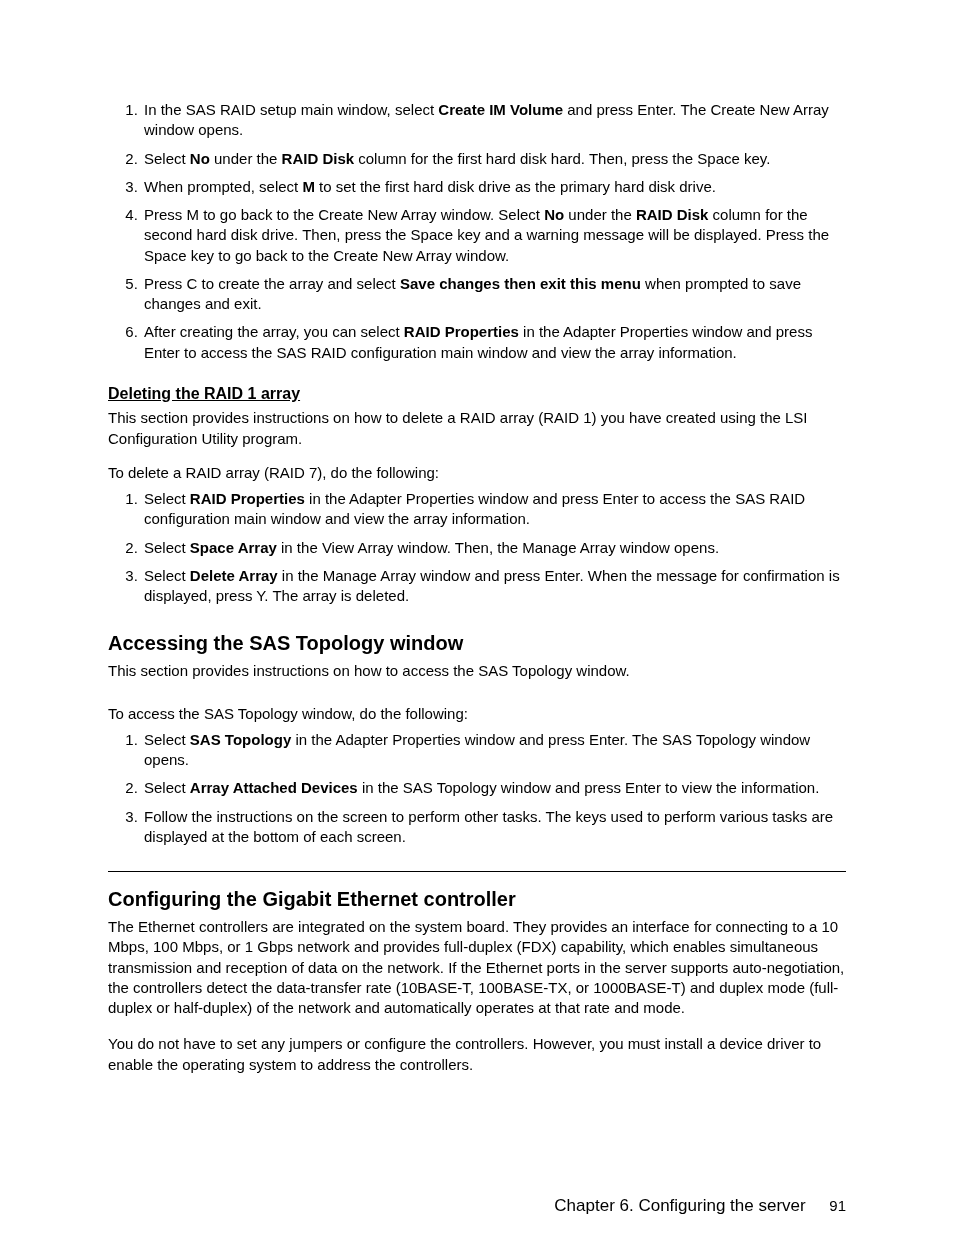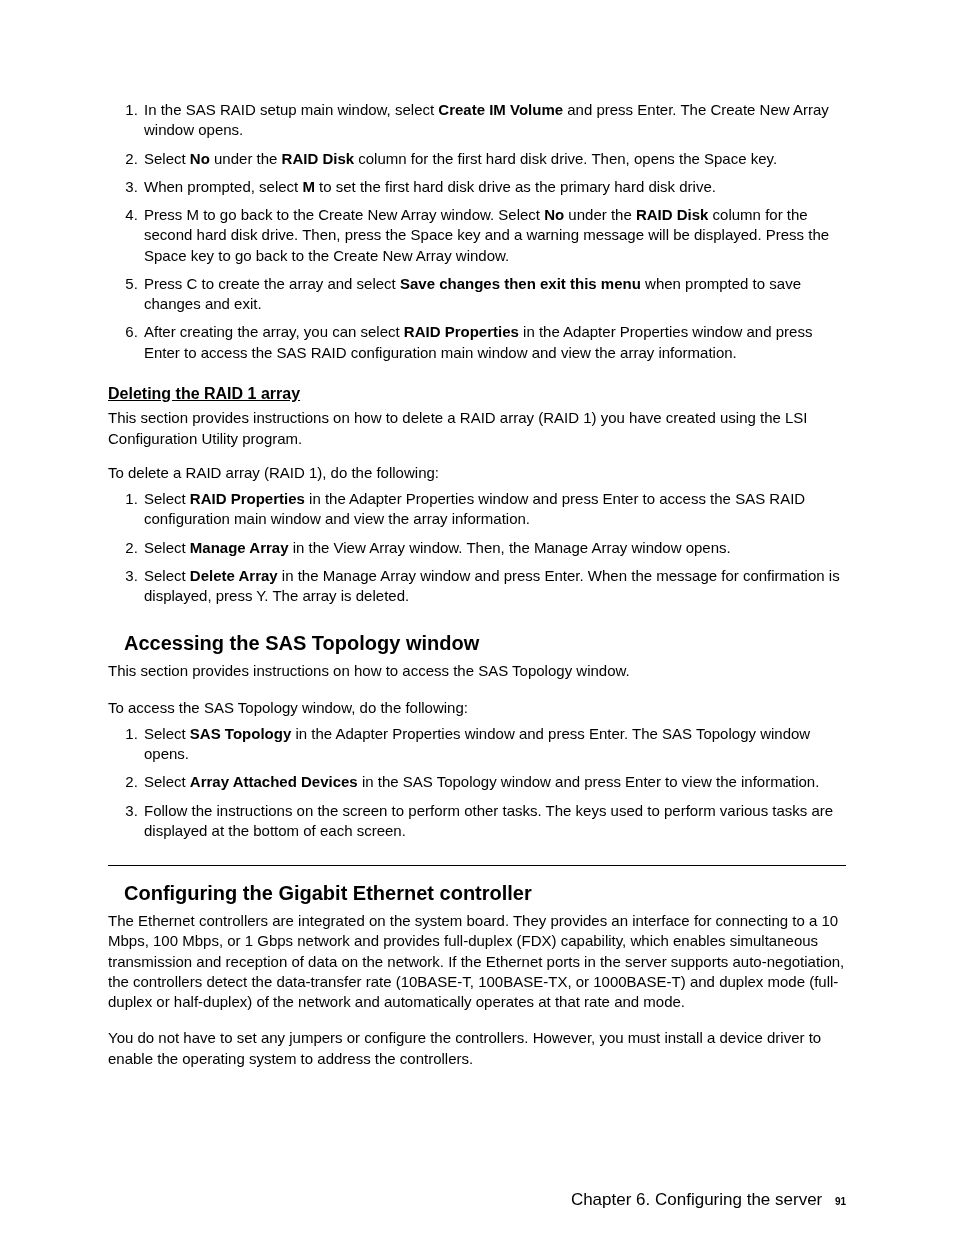--- a/index.html
+++ b/index.html
@@ -30,21 +30,21 @@
   }
   h3 {
     font-size: 16px;
     font-weight: bold;
     margin: 20px 0 4px 0;
     text-decoration: underline;
   }
   h2 {
     font-size: 20px;
     font-weight: bold;
-    margin: 24px 0 4px 16px;
+    margin: 24px 0 4px 0;
   }
   p {
     margin: 0 0 16px 0;
   }
   p.tight {
     margin-bottom: 6px;
   }
   hr {
     border: none;
     border-top: 1.5px solid #000;
@@ -53,69 +53,69 @@
   .footer {
     position: relative;
     margin-top: 120px;
     text-align: right;
     font-size: 13px;
   }
   .footer .chapter {
     font-size: 17px;
   }
   .footer .page {
-    font-weight: bold;
-    font-size: 10px;
-    margin-left: 9px;
+    font-weight: normal;
+    font-size: 15px;
+    margin-left: 20px;
   }
   b { font-weight: bold; }
 </style>
 </head>
 <body>
 
 <ol>
   <li>
     <span>In the SAS RAID setup main window, select </span><b>Create IM Volume</b><span> and press Enter. The Create New Array window opens.</span>
   </li>
   <li>
-    <span>Select </span><b>No</b><span> under the </span><b>RAID Disk</b><span> column for the first hard disk drive. Then, opens the Space key.</span>
+    <span>Select </span><b>No</b><span> under the </span><b>RAID Disk</b><span> column for the first hard disk hard. Then, press the Space key.</span>
   </li>
   <li>
     <span>When prompted, select </span><b>M</b><span> to set the first hard disk drive as the primary hard disk drive.</span>
   </li>
   <li>
     <span>Press M to go back to the Create New Array window. Select </span><b>No</b><span> under the </span><b>RAID Disk</b><span> column for the second hard disk drive. Then, press the Space key and a warning message will be displayed. Press the Space key to go back to the Create New Array window.</span>
   </li>
   <li>
     <span>Press C to create the array and select </span><b>Save changes then exit this menu</b><span> when prompted to save changes and exit.</span>
   </li>
   <li>
     <span>After creating the array, you can select </span><b>RAID Properties</b><span> in the Adapter Properties window and press Enter to access the SAS RAID configuration main window and view the array information.</span>
   </li>
 </ol>
 
 <h3>Deleting the RAID 1 array</h3>
 <p class="tight">This section provides instructions on how to delete a RAID array (RAID 1) you have created using the LSI Configuration Utility program.</p>
-<p class="tight" style="margin-top:14px">To delete a RAID array (RAID 1), do the following:</p>
+<p class="tight" style="margin-top:14px">To delete a RAID array (RAID 7), do the following:</p>
 
 <ol>
   <li>
     <span>Select </span><b>RAID Properties</b><span> in the Adapter Properties window and press Enter to access the SAS RAID configuration main window and view the array information.</span>
   </li>
   <li>
-    <span>Select </span><b>Manage Array</b><span> in the View Array window. Then, the Manage Array window opens.</span>
+    <span>Select </span><b>Space Array</b><span> in the View Array window. Then, the Manage Array window opens.</span>
   </li>
   <li>
     <span>Select </span><b>Delete Array</b><span> in the Manage Array window and press Enter. When the message for confirmation is displayed, press Y. The array is deleted.</span>
   </li>
 </ol>
 
 <h2>Accessing the SAS Topology window</h2>
 <p class="tight">This section provides instructions on how to access the SAS Topology window.</p>
-<p class="tight" style="margin-top:16px">To access the SAS Topology window, do the following:</p>
+<p class="tight" style="margin-top:22px">To access the SAS Topology window, do the following:</p>
 
 <ol>
   <li>
     <span>Select </span><b>SAS Topology</b><span> in the Adapter Properties window and press Enter. The SAS Topology window opens.</span>
   </li>
   <li>
     <span>Select </span><b>Array Attached Devices</b><span> in the SAS Topology window and press Enter to view the information.</span>
   </li>
   <li>
     <span>Follow the instructions on the screen to perform other tasks. The keys used to perform various tasks are displayed at the bottom of each screen.</span>

